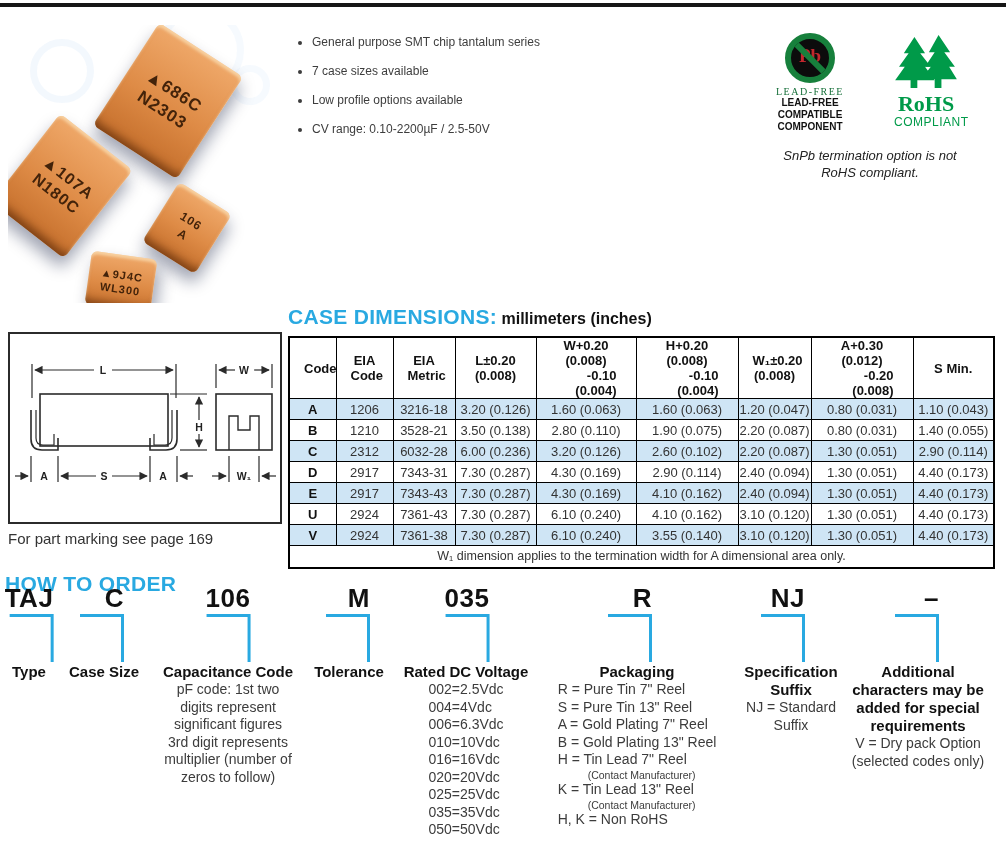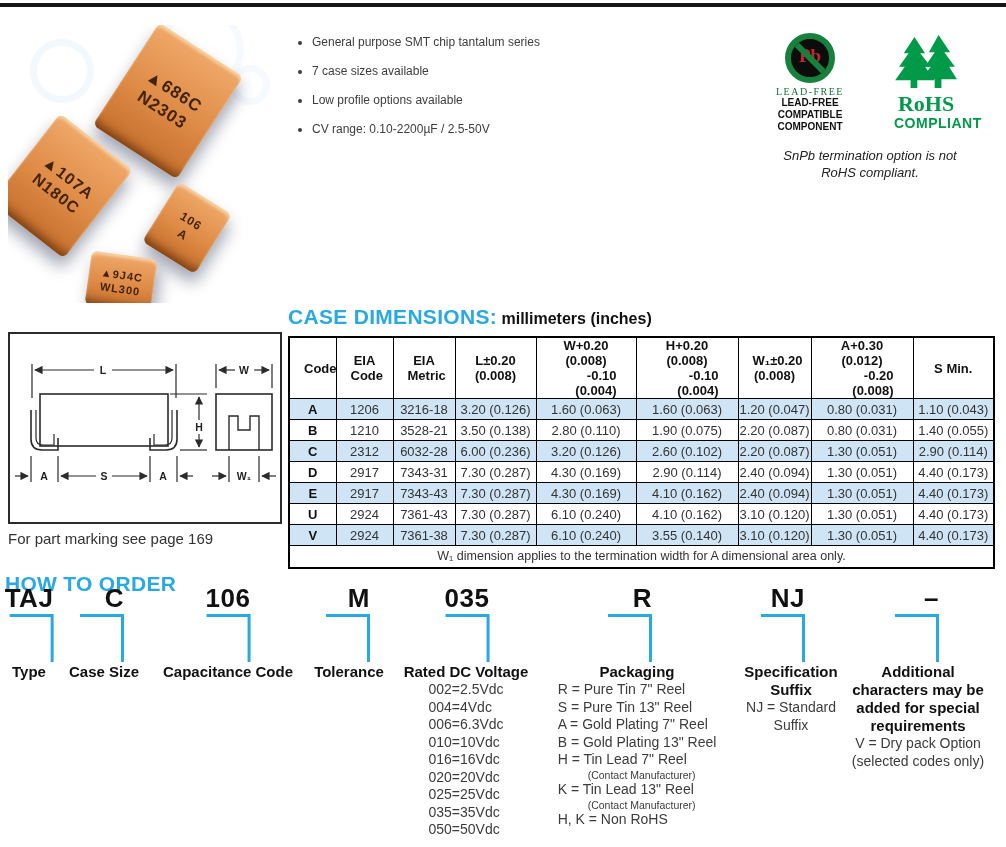--- a/index.html
+++ b/index.html
@@ -45,21 +45,21 @@
     font-weight:bold; font-size:19px; color:#c1272d; }
   .pb-slash { position:absolute; left:50%; top:50%; width:56px; height:6px; background:#17803c;
     transform:translate(-50%,-50%) rotate(45deg); }
   .lf-caption { margin-top:3px; font-family:"Liberation Serif",serif; font-size:10px;
     letter-spacing:1.5px; color:#17703a; }
   .lf-line { font-size:10px; font-weight:bold; color:#111; line-height:12px; }
 
   .rohs { position:absolute; left:894px; top:35px; width:64px; text-align:center; }
   .rohs-title { font-family:"Liberation Serif",serif; font-weight:bold; font-size:22px;
     line-height:22px; color:#009a49; }
-  .rohs-sub { font-weight:bold; font-size:14px; letter-spacing:.5px; color:#009a49; }
+  .rohs-sub { font-weight:normal; font-size:12px; letter-spacing:.5px; color:#009a49; }
 
   .compliance-note { position:absolute; left:770px; top:148px; width:200px; text-align:center;
     font-style:italic; font-size:13px; line-height:16.5px; color:#222; }
 
   
   .diagram-box { position:absolute; left:8px; top:332px; width:274px; height:192px;
     border:2px solid #2b2b2b; background:#fff; }
   .diagram-caption { position:absolute; left:8px; top:530px; font-size:15px; color:#333; }
   .diagram-box svg text { font-family:"Liberation Sans",sans-serif; font-size:10.5px;
     font-weight:bold; fill:#222; }
@@ -408,20 +408,28 @@
 <div>
     <div class="ocol k0">
       <div class="ohead">Type</div>
       <div class="obody"></div>
     </div>
     <div class="ocol k1">
       <div class="ohead">Case Size</div>
     </div>
     <div class="ocol k2">
       <div class="ohead">Capacitance Code</div>
+      <div class="obody">
+        <div class="oline">pF code: 1st two</div>
+        <div class="oline">digits represent</div>
+        <div class="oline">significant figures</div>
+        <div class="oline">3rd digit represents</div>
+        <div class="oline">multiplier (number of</div>
+        <div class="oline">zeros to follow)</div>
+      </div>
     </div>
     <div class="ocol k3">
       <div class="ohead">Tolerance</div>
     </div>
     <div class="ocol k4"><div class="ohead">Rated DC Voltage</div><div class="obody left"><div class="oline">002=2.5Vdc</div><div class="oline">004=4Vdc</div><div class="oline">006=6.3Vdc</div><div class="oline">010=10Vdc</div><div class="oline">016=16Vdc</div><div class="oline">020=20Vdc</div><div class="oline">025=25Vdc</div><div class="oline">035=35Vdc</div><div class="oline">050=50Vdc</div></div></div>
     <div class="ocol k5"><div class="ohead">Packaging</div><div class="obody left"><div class="oline">R = Pure Tin 7" Reel</div><div class="oline">S = Pure Tin 13" Reel</div><div class="oline">A = Gold Plating 7" Reel</div><div class="oline">B = Gold Plating 13" Reel</div><div class="oline">H = Tin Lead 7" Reel</div><div class="oline small">(Contact Manufacturer)</div><div class="oline">K = Tin Lead 13" Reel</div><div class="oline small">(Contact Manufacturer)</div><div class="oline">H, K = Non RoHS</div></div></div>
     <div class="ocol k6">
       <div class="ohead">Specification</div>
       <div class="ohead">Suffix</div>
       <div class="obody">

